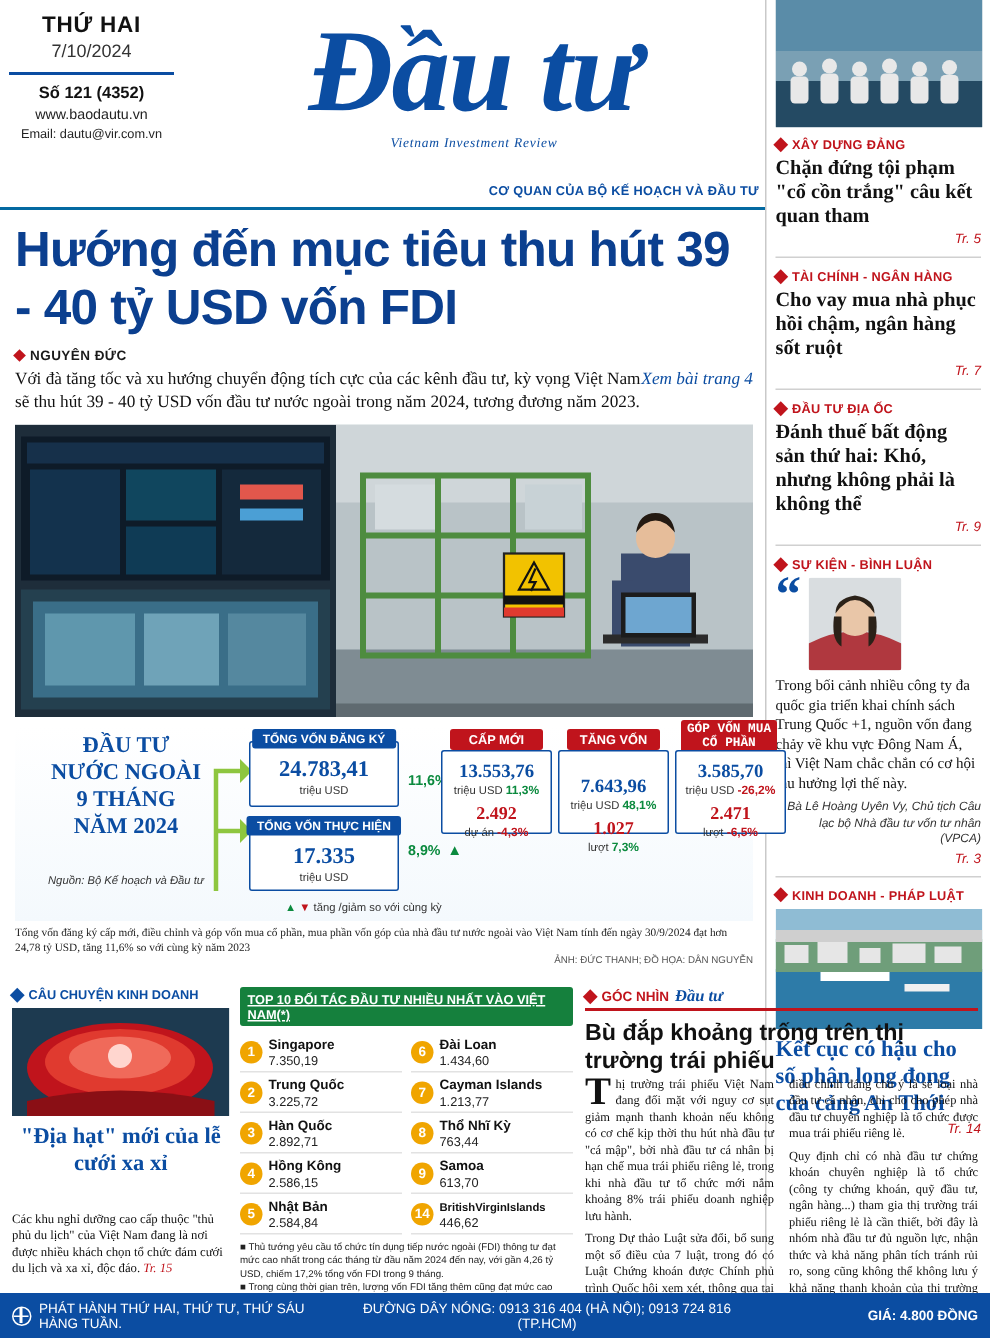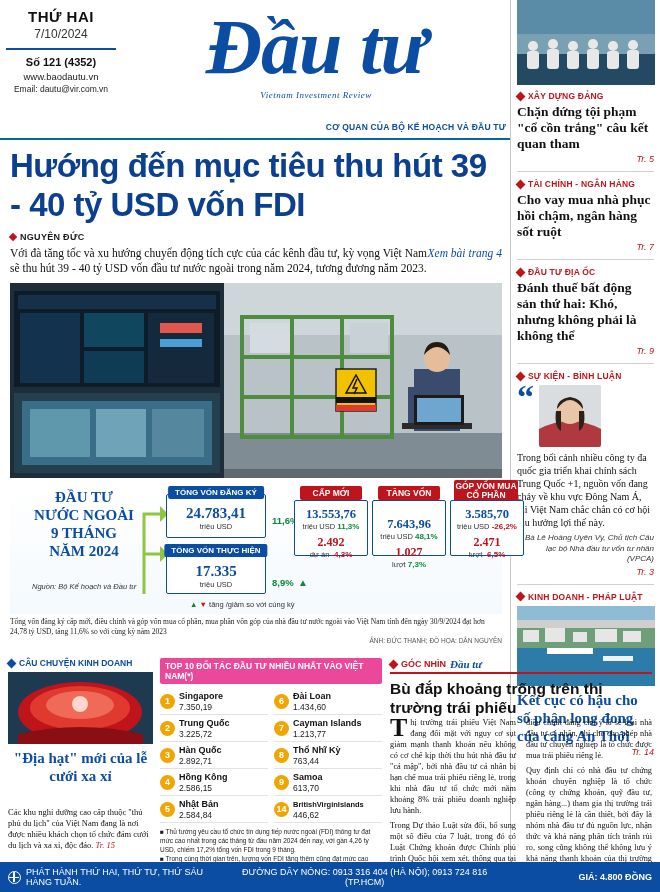--- a/index.html
+++ b/index.html
@@ -134,22 +134,22 @@
   .b-kicker .kt { font-size:8.5px; font-weight:bold; color:#0b4da2; text-transform:uppercase; }
   .bl-photo { width:145px; height:72px; margin-top:4px; position:relative; overflow:hidden; }
   .bl-head {
     font-family:"Liberation Serif", serif; font-weight:bold; font-size:15px;
     line-height:18px; color:#0b4da2; text-align:center; margin-top:5px;
   }
   .bl-body { font-family:"Liberation Serif", serif; font-size:8.5px; line-height:11px; margin-top:22px; color:#111; }
   .bl-body .pg { color:#c0141c; font-style:italic; }
 
   .top10-title {
-    background:#ec4899; color:#fff; font-size:8.5px; font-weight:bold;
-    padding:3px 5px; border-radius:2px;
+    background:#15803d; color:#fff; font-size:8.5px; font-weight:bold;
+    padding:3px 5px; border-radius:2px;text-decoration:underline;
   }
   .top10-grid { display:flex; gap:6px; margin-top:4px; }
   .t10col { flex:1; }
   .t10row { display:flex; align-items:center; gap:4px; padding:2.5px 0; border-bottom:1px solid #e2e2e2; }
   .t10num {
     width:15px; height:15px; border-radius:50%; background:#f0a500;
     color:#fff; font-size:9px; font-weight:bold; display:flex;
     align-items:center; justify-content:center; flex:none;
   }
   .t10name { font-size:9px; font-weight:bold; color:#111; line-height:11px; }
@@ -408,21 +408,21 @@
       <div style="position:absolute;left:262px;top:26px;">
         <span class="pct up">11,6%</span>
         <span style="color:#0b8a3e;font-size:10px;">▲</span>
       </div>
 
       <div class="box" style="left:156px;top:68px;width:100px;height:42px;padding-top:10px;">
         <div class="box-label">TỔNG VỐN THỰC HIỆN</div>
         <div class="box-num">17.335</div>
         <div class="box-unit">triệu USD</div>
       </div>
-      <div style="position:absolute;left:262px;top:88px;">
+      <div style="position:absolute;left:262px;top:73px;">
         <span class="pct up">8,9%</span>
         <span style="color:#0b8a3e;font-size:10px;">▲</span>
       </div>
 
       <div class="hdrbar" style="left:290px;top:2px;width:62px;">CẤP MỚI</div>
       <div class="box" style="left:284px;top:16px;width:74px;height:56px;padding-top:6px;">
         <div class="box-num" style="font-size:12.5px;">13.553,76</div>
         <div class="box-unit">
           <span>triệu USD</span>
           <span class="pct up" style="font-size:8px;">11,3%</span>
@@ -441,21 +441,21 @@
           <span>triệu USD</span>
           <span class="pct up" style="font-size:8px;">48,1%</span>
         </div>
         <div style="margin-top:4px;font-family:'Liberation Serif',serif;font-weight:bold;font-size:12px;color:#c0141c;">1.027</div>
         <div class="box-unit">
           <span>lượt</span>
           <span class="pct up" style="font-size:8px;">7,3%</span>
         </div>
       </div>
 
-      <div class="hdrbar" style="left:444px;top:-4px;width:64px;line-height:9px;">GÓP VỐN MUA CỔ PHẦN</div>
+      <div class="hdrbar" style="left:444px;top:-4px;width:64px;line-height:9px;font-family:Liberation Mono, monospace;">GÓP VỐN MUA CỔ PHẦN</div>
       <div class="box" style="left:440px;top:16px;width:74px;height:56px;padding-top:6px;">
         <div class="box-num" style="font-size:12.5px;">3.585,70</div>
         <div class="box-unit">
           <span>triệu USD</span>
           <span class="pct down" style="font-size:8px;margin-top:44px;">-26,2%</span>
         </div>
         <div style="margin-top:4px;font-family:'Liberation Serif',serif;font-weight:bold;font-size:12px;color:#c0141c;">2.471</div>
         <div class="box-unit">
           <span>lượt</span>
           <span class="pct down" style="font-size:8px;">-6,5%</span>

